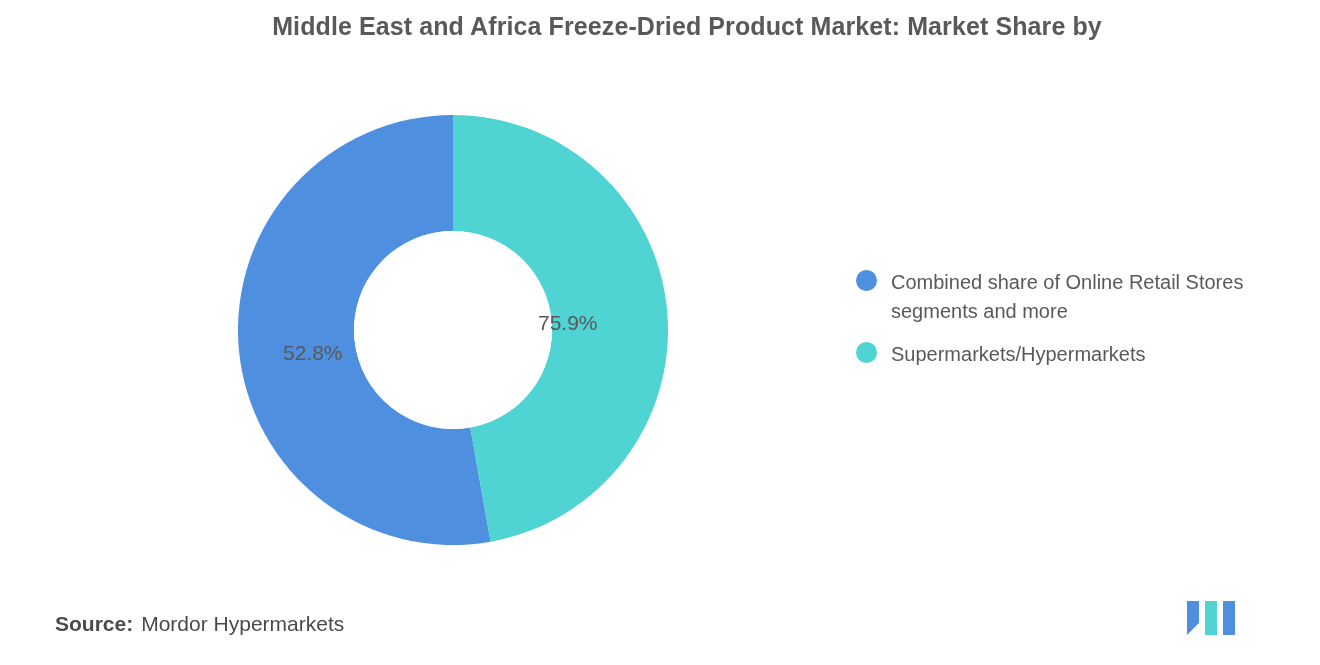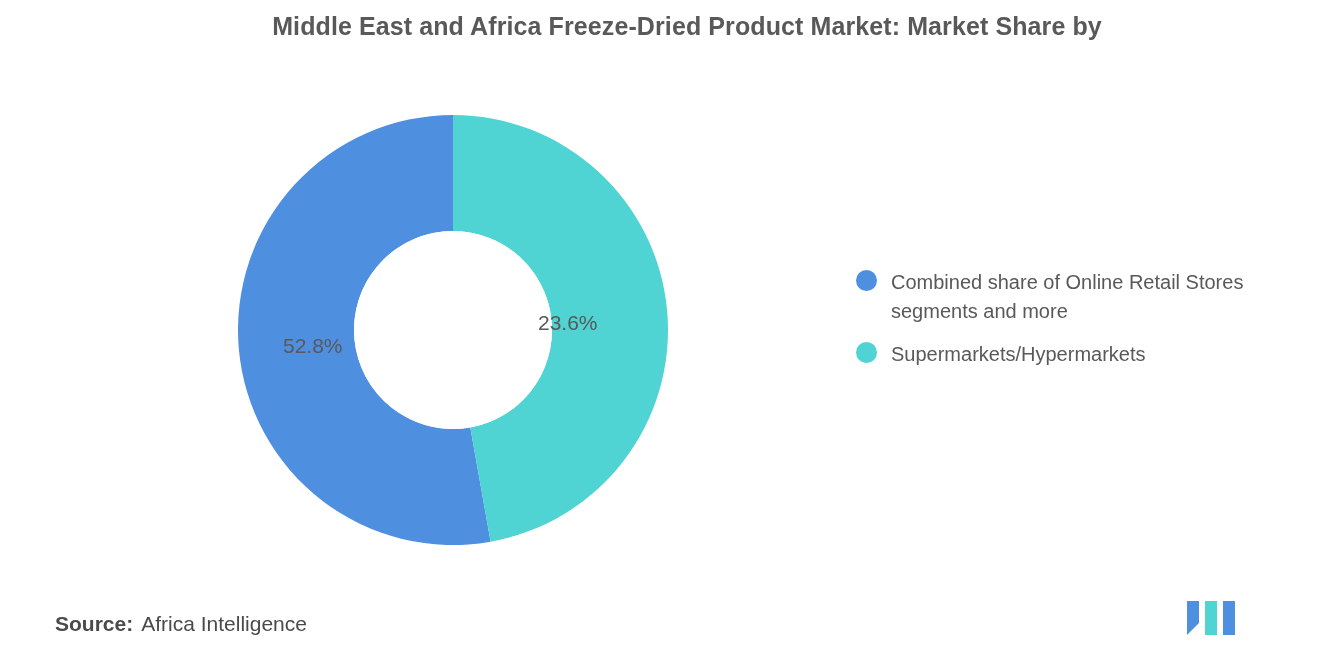--- a/index.html
+++ b/index.html
@@ -46,21 +46,21 @@
     height: 430px;
   }
   .slice-label {
     position: absolute;
     font-size: 21px;
     color: #595959;
     white-space: nowrap;
   }
   .label-left {
     left: 45px;
-    top: 219px;
+    top: 226px;
   }
   .label-right {
     left: 300px;
     top: 196px;
   }
   .legend {
     position: absolute;
     left: 856px;
     top: 268px;
     width: 490px;
@@ -115,37 +115,37 @@
 <div class="chart-area">
   <div class="donut-wrap">
     <svg width="430" height="430" viewBox="0 0 430 430">
 
       <path id="slice-blue" fill="#4f8fe0" d="M 215 0 A 215 215 0 1 0 252.62995767968425 426.68133192377917 L 232.3272828385523 312.47186911839134 A 99 99 0 1 1 215 116 Z"></path>
 
       <path id="slice-teal" fill="#4fd3d3" d="M 215 0 A 215 215 0 0 1 252.6299576796843 426.68133192377917 L 232.32728283855232 312.47186911839134 A 99 99 0 0 0 215 116 Z"></path>
       <circle cx="215" cy="215" r="99" fill="#ffffff"></circle>
     </svg>
     <div class="slice-label label-left">52.8%</div>
-    <div class="slice-label label-right">23.6%</div>
+    <div class="slice-label label-right">75.9%</div>
   </div>
 </div>
 
 <div class="legend">
   <div class="legend-row">
     <span class="legend-swatch" style="background:#4f8fe0"></span>
     <span class="legend-text">Combined share of Online Retail Stores segments and more</span>
   </div>
   <div class="legend-row">
     <span class="legend-swatch" style="background:#4fd3d3"></span>
     <span class="legend-text">Supermarkets/Hypermarkets</span>
   </div>
 </div>
 
 <div class="source">
-  <span class="src-label">Source:</span><span class="src-value">Africa Intelligence</span>
+  <span class="src-label">Source:</span><span class="src-value">Mordor Hypermarkets</span>
 </div>
 
 <div class="logo">
   <svg width="64" height="40" viewBox="0 0 64 40">
     <path d="M2 38 L2 4 L14 4 L14 26 Z" fill="#4f8fe0"></path>
     <path d="M20 4 L32 4 L32 38 L20 38 L20 16 Z" fill="#4fd3d3"></path>
     <path d="M38 38 L38 4 L50 4 L50 38 Z" fill="#4f8fe0"></path>
   </svg>
 </div>
 

